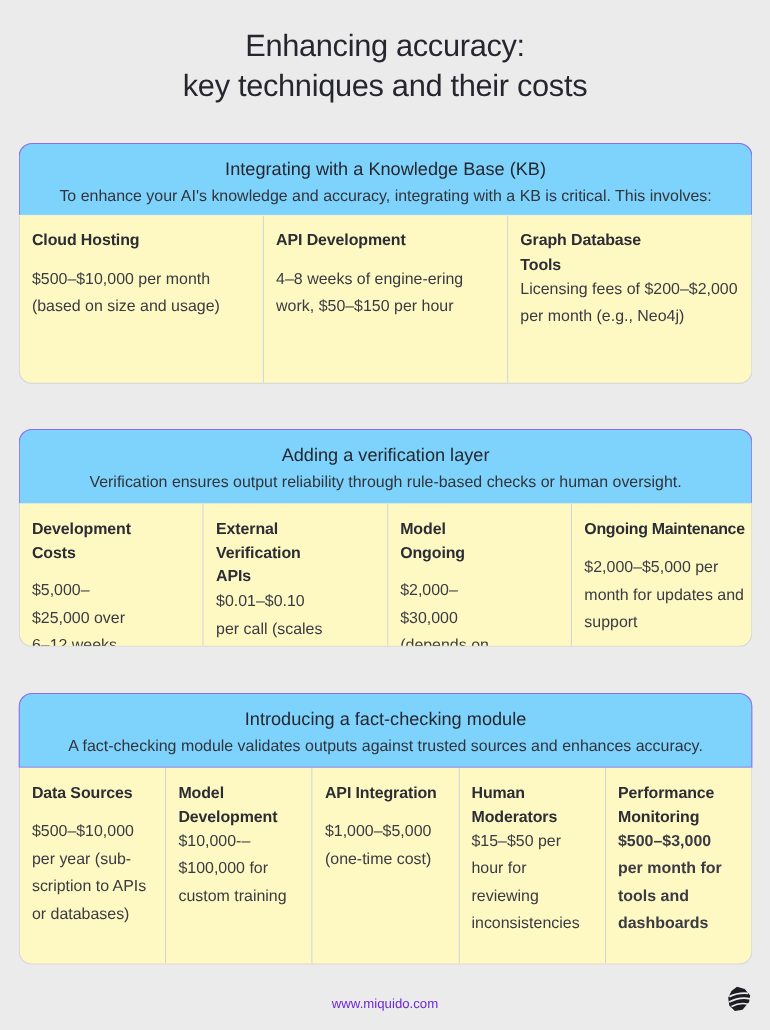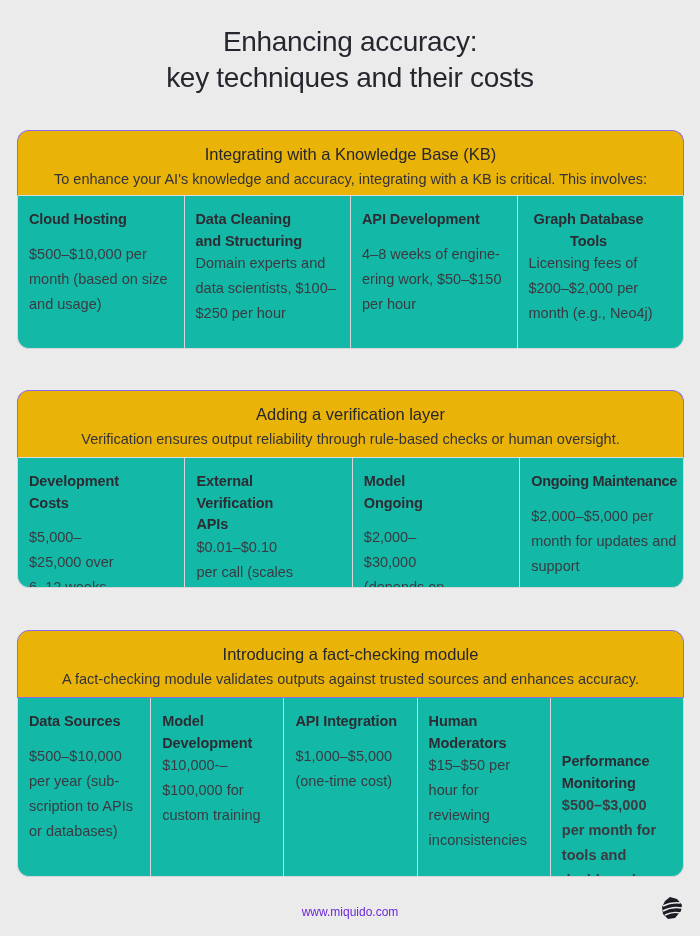--- a/index.html
+++ b/index.html
@@ -21,21 +21,21 @@
     color: #26262e;
     letter-spacing: -0.3px;
   }
   .title span { display: block; }
   .section {
     position: absolute;
     left: 17px;
     width: 667px;
   }
   .sec-head {
-    background: #eab308;
+    background: #7dd3fc;
     border: 1.5px solid #8e6bea;
     border-bottom: 1px solid #d9dbe3;
     border-radius: 12px 12px 0 0;
     text-align: center;
     padding-top: 12px;
   }
   .sec-head.purple-bottom { border-bottom: 1.5px solid #8e6bea; }
   .sec-title {
     font-size: 16.5px;
     line-height: 22px;
@@ -43,21 +43,21 @@
     font-weight: 400;
   }
   .sec-sub {
     font-size: 14.5px;
     line-height: 22px;
     color: #33333b;
     margin-top: 3px;
   }
   .sec-body {
     display: flex;
-    background: #14b8a6;
+    background: #fef9c3;
     border: 1px solid #d6d6da;
     border-top: none;
     border-radius: 0 0 12px 12px;
     overflow: hidden;
   }
   .col {
     flex: 1;
     padding: 13px 10px 14px 11px;
     border-left: 1px solid #d6d6da;
   }
@@ -100,29 +100,25 @@
   <div class="sec-head" style="height:66px;">
     <div class="sec-title">Integrating with a Knowledge Base (KB)</div>
     <div class="sec-sub">To enhance your AI's knowledge and accuracy, integrating with a KB is critical. This involves:</div>
   </div>
   <div class="sec-body" style="height:153px;">
     <div class="col">
       <div class="col-title">Cloud Hosting</div>
       <div class="col-text">$500–$10,000 per month (based on size and usage)</div>
     </div>
     <div class="col">
-      <div class="col-title" style="width:120px;">Data Cleaning and Structuring</div>
-      <div class="col-text" style="margin-top:-1px;">Domain experts and data scientists, $100–$250 per hour</div>
-    </div>
-    <div class="col">
       <div class="col-title">API Development</div>
       <div class="col-text">4–8 weeks of engine-ering work, $50–$150 per hour</div>
     </div>
     <div class="col">
-      <div class="col-title" style="width:120px;text-align:center;">Graph Database Tools</div>
+      <div class="col-title" style="width:120px;">Graph Database Tools</div>
       <div class="col-text" style="margin-top:-1px;">Licensing fees of $200–$2,000 per month (e.g., Neo4j)</div>
     </div>
   </div>
 </div>
 
 <div class="section" style="top:390px;">
   <div class="sec-head" style="height:68px;">
     <div class="sec-title">Adding a verification layer</div>
     <div class="sec-sub">Verification ensures output reliability through rule-based checks or human oversight.</div>
   </div>
@@ -162,21 +158,21 @@
     </div>
     <div class="col">
       <div class="col-title" style="white-space:nowrap;">API Integration</div>
       <div class="col-text" style="width:105px;">$1,000–$5,000 (one-time cost)</div>
     </div>
     <div class="col">
       <div class="col-title" style="width:90px;">Human Moderators</div>
       <div class="col-text" style="margin-top:-1px;">$15–$50 per hour for reviewing inconsistencies</div>
     </div>
     <div class="col">
-      <div class="col-title" style="width:100px;margin-top:40px;">Performance Monitoring</div>
+      <div class="col-title" style="width:100px;">Performance Monitoring</div>
       <div class="col-text" style="margin-top:-1px;width:100px;font-weight:bold;">$500–$3,000 per month for tools and dashboards</div>
     </div>
   </div>
 </div>
 
 <div class="footer">www.miquido.com</div>
 
 <svg class="logo" viewBox="0 0 22 24">
   <path d="M9 1 L16 3 L21 9 L20 15 L14 22 L7 23 L2 18 L1 11 L4 5 Z" fill="#1c1c22"></path>
   <path d="M2 10 Q10 6 19 7" stroke="#ebebeb" stroke-width="1.6" fill="none"></path>

